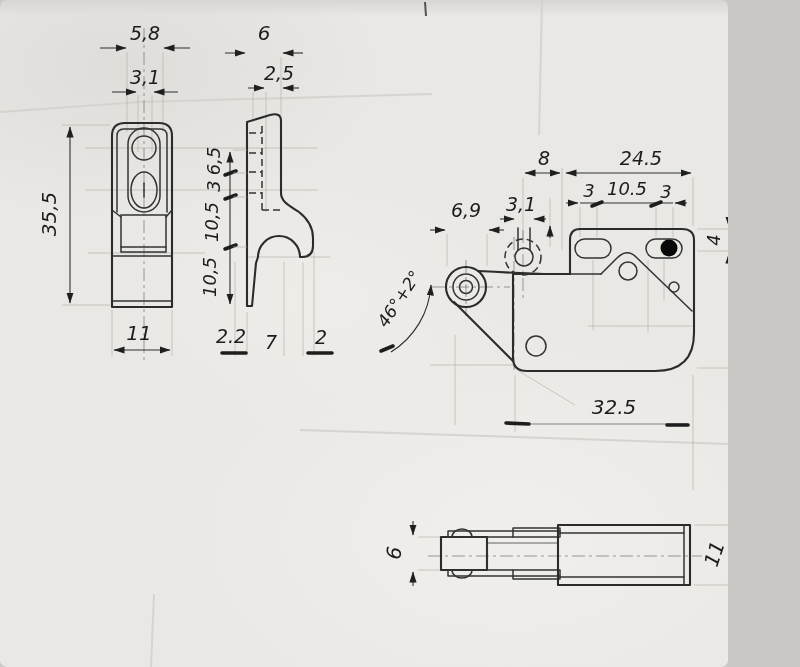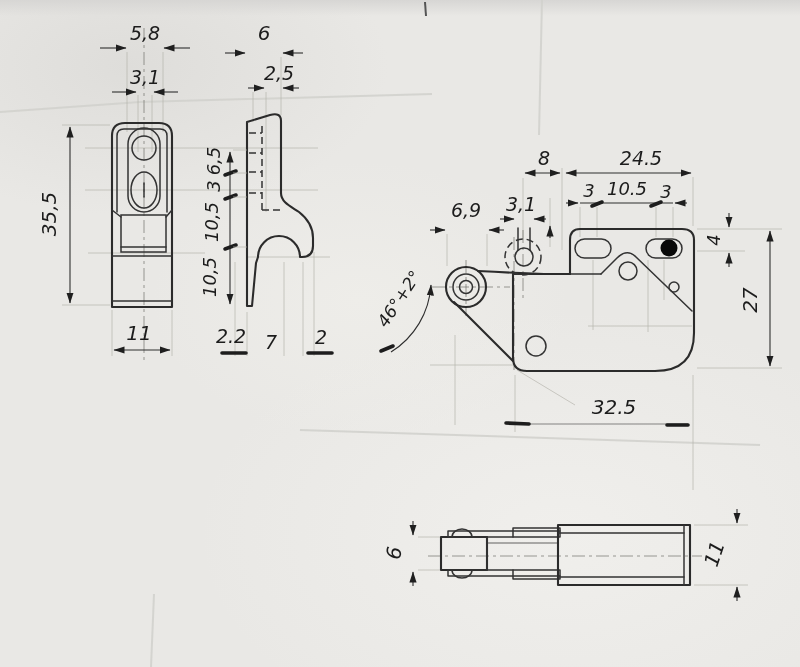--- a/index.html
+++ b/index.html
@@ -1,24 +1,25 @@
 <!DOCTYPE html>
 <html><head>
 <meta charset="utf-8">
 <style>
   html,body{margin:0;padding:0;background:#c9c8c5;}
   .paper{
-    position:relative;width:800px;height:667px;overflow:hidden;
+    position:relative;width:728px;height:667px;overflow:hidden;
     background-color:#e9e8e5;
     background-image:
       linear-gradient(180deg,#d7d6d4 0,rgba(215,214,212,0) 16px),
       radial-gradient(ellipse 420px 240px at 16% 10%, #deddda 0%, rgba(222,221,218,0) 62%),
       radial-gradient(ellipse 520px 320px at 70% 80%, #f0efec 0%, rgba(240,239,236,0) 70%),
       radial-gradient(ellipse 300px 200px at 45% 45%, #eeede9 0%, rgba(238,237,233,0) 70%);
     font-family:"DejaVu Sans",sans-serif;
+    border-radius:7px;
   }
   svg{position:absolute;left:0;top:0;}
   .outline{stroke:#2b2b2b;stroke-width:2.1;fill:none;stroke-linecap:round;stroke-linejoin:round;}
   .inner{stroke:#333;stroke-width:1.5;fill:none;stroke-linecap:round;}
   .dim{stroke:#2e2e2e;stroke-width:1.1;fill:none;}
   .tick{stroke:#1d1d1d;stroke-width:3.6;stroke-linecap:round;}
   .hid{stroke:#333;stroke-width:1.5;fill:none;stroke-dasharray:7 4;}
   .cl{stroke:#6b6b66;stroke-width:0.9;fill:none;stroke-dasharray:13 4 3 4;opacity:.75;}
   .pencil{stroke:#b4b3ac;stroke-width:0.9;fill:none;opacity:.75;}
   .crease{stroke:#d2d1cd;stroke-width:2;fill:none;opacity:.9;}

